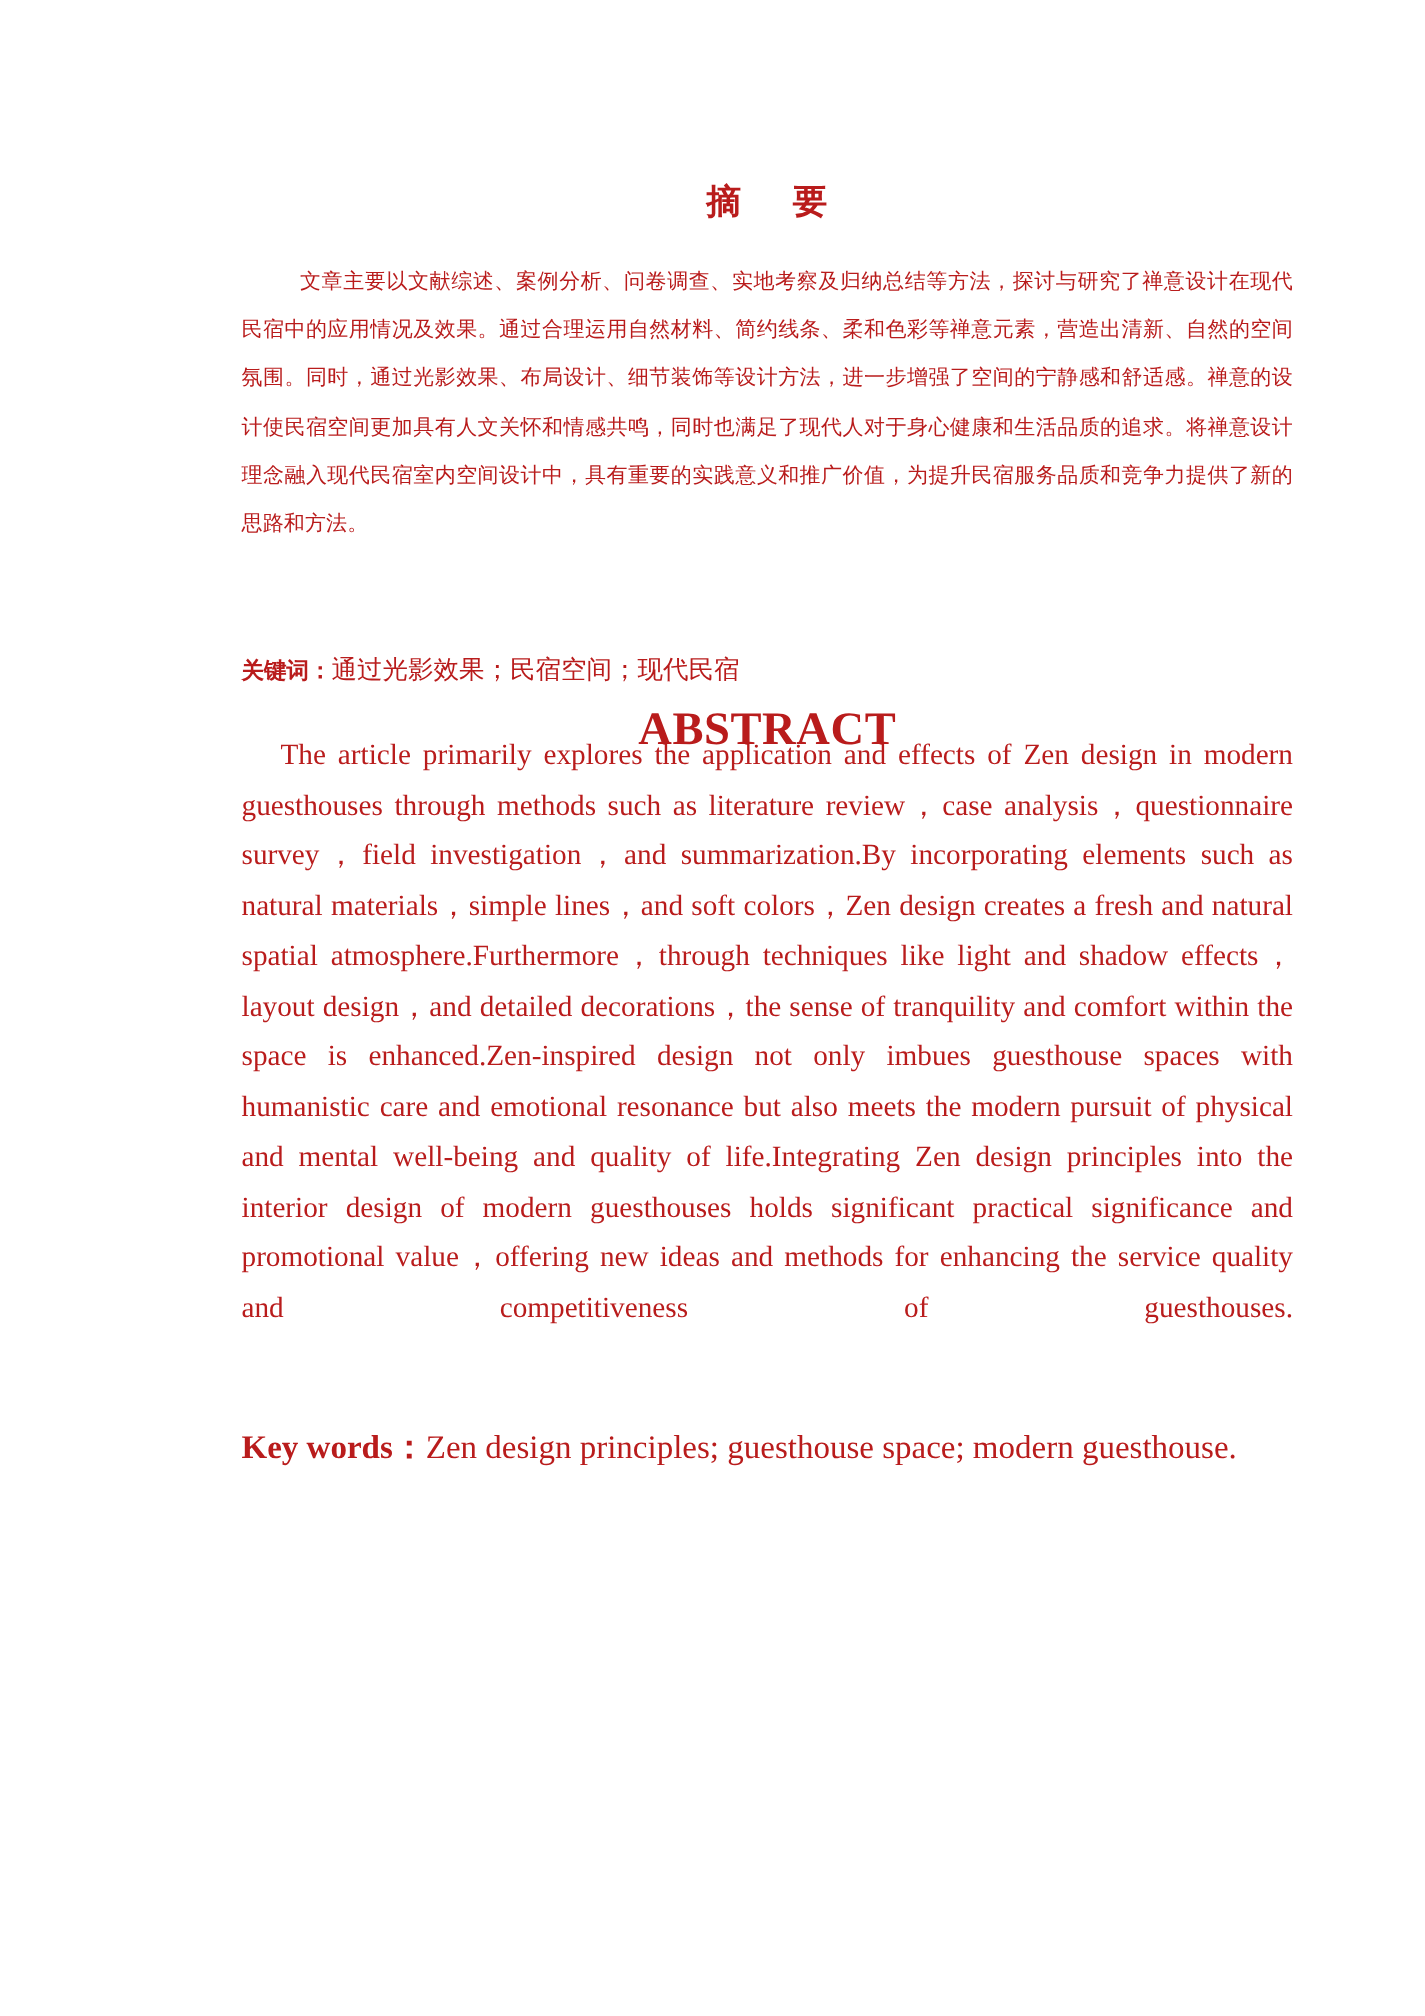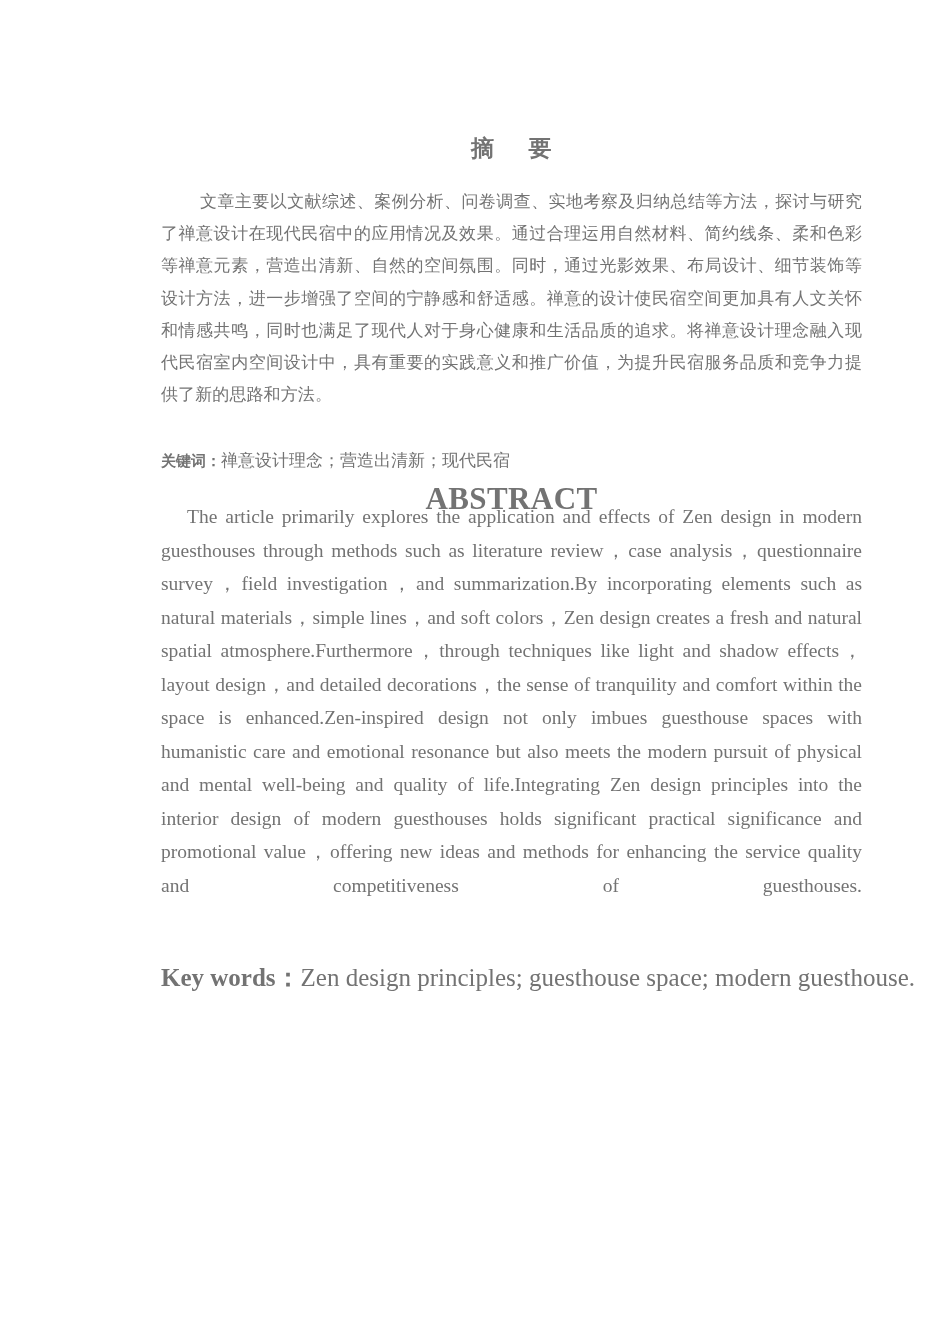--- a/index.html
+++ b/index.html
@@ -6,24 +6,24 @@
   html, body {
     margin: 0;
     padding: 0;
     background: #ffffff;
   }
   .page {
     position: relative;
     width: 950px;
     height: 1331px;
     background: #ffffff;
-    margin: 13px auto;
+    margin: 0 auto;
     overflow: hidden;
     box-sizing: border-box;
-    color: #737373;
+    color: #b91c1c;
     font-family: "Liberation Serif", "DejaVu Serif", serif;
   }
 
   
   .content {
     position: absolute;
     left: 161px;
     top: 0;
     width: 701px;
   }
@@ -46,21 +46,21 @@
   }
 
   
   .cn-body {
     position: absolute;
     top: 172px;
     left: 0;
     width: 701px;
     margin: 0;
     font-family: "DejaVu Sans", "Liberation Sans", sans-serif;
-    font-size: 17px;
+    font-size: 14px;
     line-height: 32.2px;
     text-align: justify;
     text-justify: inter-ideograph;
     text-indent: 39px;
     letter-spacing: 0.1px;
   }
 
   
   .cn-keywords {
     position: absolute;
@@ -118,42 +118,42 @@
   }
 
   
   .en-keywords {
     position: absolute;
     top: 950px;
     left: 0;
     width: 701px;
     margin: 0;
     font-family: "Liberation Serif", "DejaVu Serif", serif;
-    font-size: 25px;
+    font-size: 22px;
     line-height: 30px;
     white-space: nowrap;
   }
   .en-keywords .kw-label {
     font-weight: bold;
   }
   .en-keywords .kw-value {
     font-weight: normal;
   }
 </style>
 </head>
 <body>
 
 <div class="page">
   <div class="content">
 
     <h1 class="cn-title">摘    要</h1>
 
     <p class="cn-body">文章主要以文献综述、案例分析、问卷调查、实地考察及归纳总结等方法，探讨与研究了禅意设计在现代民宿中的应用情况及效果。通过合理运用自然材料、简约线条、柔和色彩等禅意元素，营造出清新、自然的空间氛围。同时，通过光影效果、布局设计、细节装饰等设计方法，进一步增强了空间的宁静感和舒适感。禅意的设计使民宿空间更加具有人文关怀和情感共鸣，同时也满足了现代人对于身心健康和生活品质的追求。将禅意设计理念融入现代民宿室内空间设计中，具有重要的实践意义和推广价值，为提升民宿服务品质和竞争力提供了新的思路和方法。</p>
 
-    <p class="cn-keywords"><span class="kw-label">关键词：</span><span class="kw-value">禅意设计理念；营造出清新；现代民宿</span></p>
+    <p class="cn-keywords"><span class="kw-label">关键词：</span><span class="kw-value">通过光影效果；民宿空间；现代民宿</span></p>
 
     <h2 class="en-title">ABSTRACT</h2>
 
     <p class="en-body">The article primarily explores the application and effects of Zen design in modern guesthouses through methods such as literature review，case analysis，questionnaire survey，field investigation，and summarization.By incorporating elements such as natural materials，simple lines，and soft colors，Zen design creates a fresh and natural spatial atmosphere.Furthermore，through techniques like light and shadow effects，layout design，and detailed decorations，the sense of tranquility and comfort within the space is enhanced.Zen-inspired design not only imbues guesthouse spaces with humanistic care and emotional resonance but also meets the modern pursuit of physical and mental well-being and quality of life.Integrating Zen design principles into the interior design of modern guesthouses holds significant practical significance and promotional value，offering new ideas and methods for enhancing the service quality and competitiveness of guesthouses.</p>
 
     <p class="en-keywords"><span class="kw-label">Key words：</span><span class="kw-value">Zen design principles; guesthouse space; modern guesthouse.</span></p>
 
   </div>
 </div>
 

